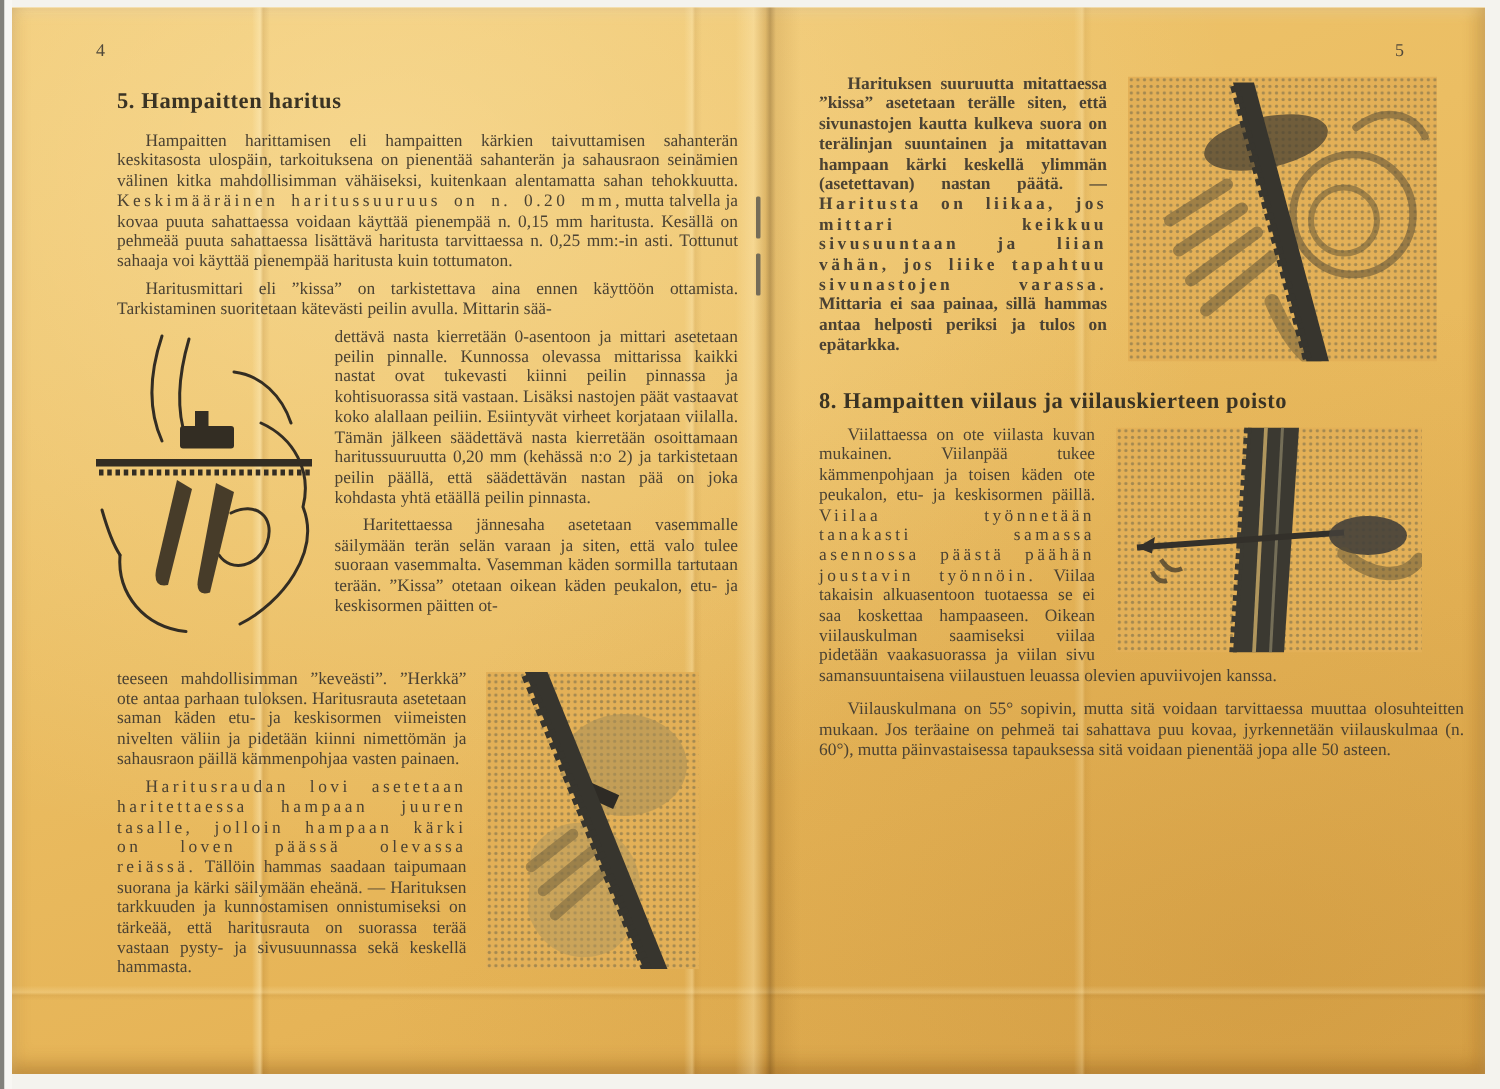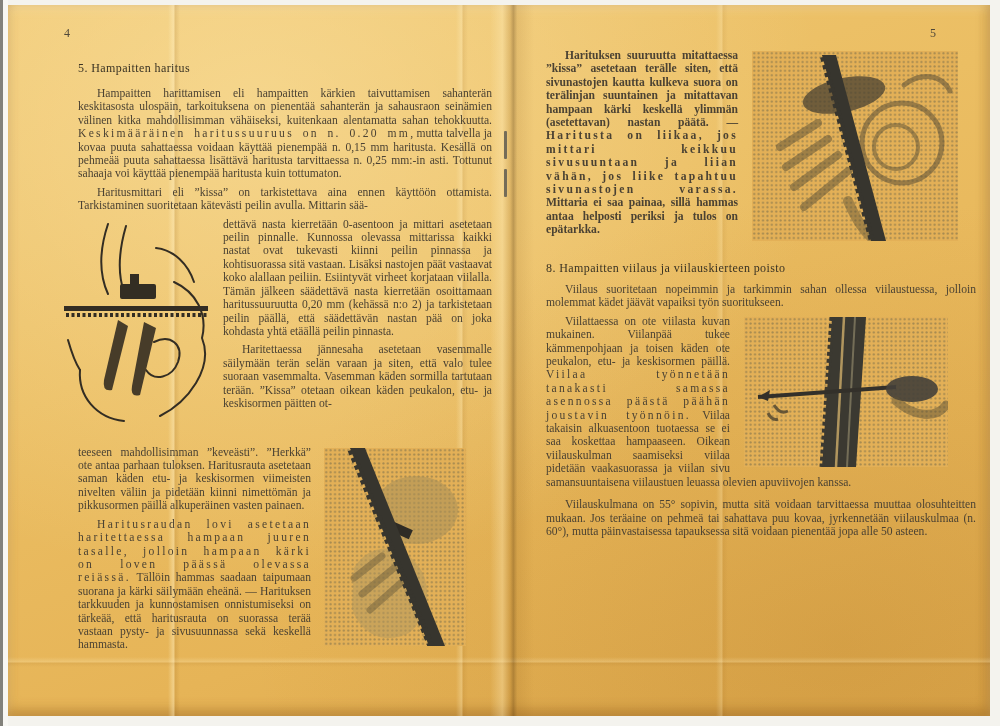--- a/index.html
+++ b/index.html
@@ -38,21 +38,21 @@
   .staple{position:absolute;left:496px;top:126px;width:3px;height:28px;background:#746c58;
     box-shadow:0 38px 0 0 #746c58;border-radius:1px;}
 
   
   .page{position:absolute;top:0;height:100%;color:#4b4233;font-size:11.6px;line-height:13.4px;}
   .page-left{left:70px;width:414px;}
   .page-right{left:538px;width:430px;}
   .pageno{position:absolute;font-size:12px;color:#50483a;}
   .page-left .pageno{left:-14px;top:22px;}
   .page-right .pageno{right:40px;top:22px;}
-  h2.sect{font-size:12px;line-height:15px;font-weight:normal;color:#3a3324;margin:0;letter-spacing:.4px;}
+  h2.sect{font-size:15px;line-height:15px;font-weight:bold;color:#3a3324;margin:0;letter-spacing:.4px;}
   .page-left h2.sect{margin:56px 0 11px 0;}
   .page-right h2.sect{margin:12px 0 7px 0;}
   p.para{margin:0 0 5px 0;text-align:justify;}
   .ind{text-indent:19px;}
   .sp{letter-spacing:2.3px;word-spacing:3px;}
   .flow::after{content:"";display:block;clear:both;}
   .flow{margin:0 0 4px 0;}
   .page-right .flow-top{margin-top:44px;font-weight:bold;}
 
   
@@ -123,21 +123,21 @@
           <g stroke="#6f5f3c" stroke-width="7" opacity="0.5" fill="none" stroke-linecap="round">
             <path d="M30,130 L58,108"></path>
               <path d="M38,146 L70,120"></path>
               <path d="M46,162 L80,132"></path>
           </g>
           <rect x="60" y="76" width="28" height="10" fill="#2e2b25" transform="rotate(24 74 81)"></rect>
           <polygon points="26,0 41,0 121,198 105,198" fill="#37352e"></polygon>
           <line x1="27" y1="2" x2="107" y2="198" stroke="#37352e" stroke-width="7" stroke-dasharray="4.5 3.5"></line>
         </svg>
       </span>
-      <p class="para">teeseen mahdollisimman ”keveästi”. ”Herkkä” ote antaa parhaan tuloksen. Haritusrauta asetetaan saman käden etu- ja keskisormen viimeisten nivelten väliin ja pidetään kiinni nimettömän ja pikkusormen päillä alkuperäinen vasten painaen.</p>
+      <p class="para">teeseen mahdollisimman ”keveästi”. ”Herkkä” ote antaa parhaan tuloksen. Haritusrauta asetetaan saman käden etu- ja keskisormen viimeisten nivelten väliin ja pidetään kiinni nimettömän ja sahausraon päillä kämmenpohjaa vasten painaen.</p>
       <p class="para ind"><span class="sp">Haritusraudan lovi asetetaan haritettaessa hampaan juuren tasalle, jolloin hampaan kärki on loven päässä olevassa reiässä.</span><span> Tällöin hammas saadaan taipumaan suorana ja kärki säilymään eheänä. — Harituksen tarkkuuden ja kunnostamisen onnistumiseksi on tärkeää, että haritusrauta on suorassa terää vastaan pysty- ja sivusuunnassa sekä keskellä hammasta.</span></p>
     </div>
   </div>
 
   <div class="page page-right">
     <div class="pageno">5</div>
 
     <div class="flow flow-top">
       <span class="fig fig3" aria-label="halftone-photo-hand-measuring-set-with-gauge-on-blade">
         <svg viewBox="0 0 206 190" xmlns="http://www.w3.org/2000/svg">
@@ -160,21 +160,20 @@
           <path d="M152,34 C170,20 190,24 198,40" stroke="#5d5136" stroke-width="5" fill="none" opacity="0.55" stroke-linecap="round"></path>
           <path d="M96,150 C104,168 112,182 124,190" stroke="#5d5136" stroke-width="10" fill="none" opacity="0.45" stroke-linecap="round"></path>
           <polygon points="70,4 84,4 134,190 119,190" fill="#37352e"></polygon>
           <line x1="71" y1="6" x2="120" y2="190" stroke="#37352e" stroke-width="6" stroke-dasharray="4.5 3.5"></line>
         </svg>
       </span>
       <p class="para ind"><span>Harituksen suuruutta mitattaessa ”kissa” asetetaan terälle siten, että sivunastojen kautta kulkeva suora on terälinjan suuntainen ja mitattavan hampaan kärki keskellä ylimmän (asetettavan) nastan päätä. — </span><span class="sp">Haritusta on liikaa, jos mittari keikkuu sivusuuntaan ja liian vähän, jos liike tapahtuu sivunastojen varassa.</span><span> Mittaria ei saa painaa, sillä hammas antaa helposti periksi ja tulos on epätarkka.</span></p>
     </div>
 
     <h2 class="sect">8.  Hampaitten viilaus ja viilauskierteen poisto</h2>
-    <p class="para ind">Viilaus suoritetaan nopeimmin ja tarkimmin sahan ollessa viilaustuessa, jolloin molemmat kädet jäävät vapaiksi työn suoritukseen.</p>
 
     <div class="flow">
       <span class="fig fig4" aria-label="halftone-photo-hands-filing-saw-teeth-with-file">
         <svg viewBox="0 0 204 150" xmlns="http://www.w3.org/2000/svg">
           <defs>
             <pattern id="htC" width="4.4" height="4.4" patternUnits="userSpaceOnUse">
               <circle cx="2.2" cy="2.2" r="1.1" fill="#8f7c4e"></circle>
             </pattern>
           </defs>
           <rect width="204" height="150" fill="#e3b057"></rect>

